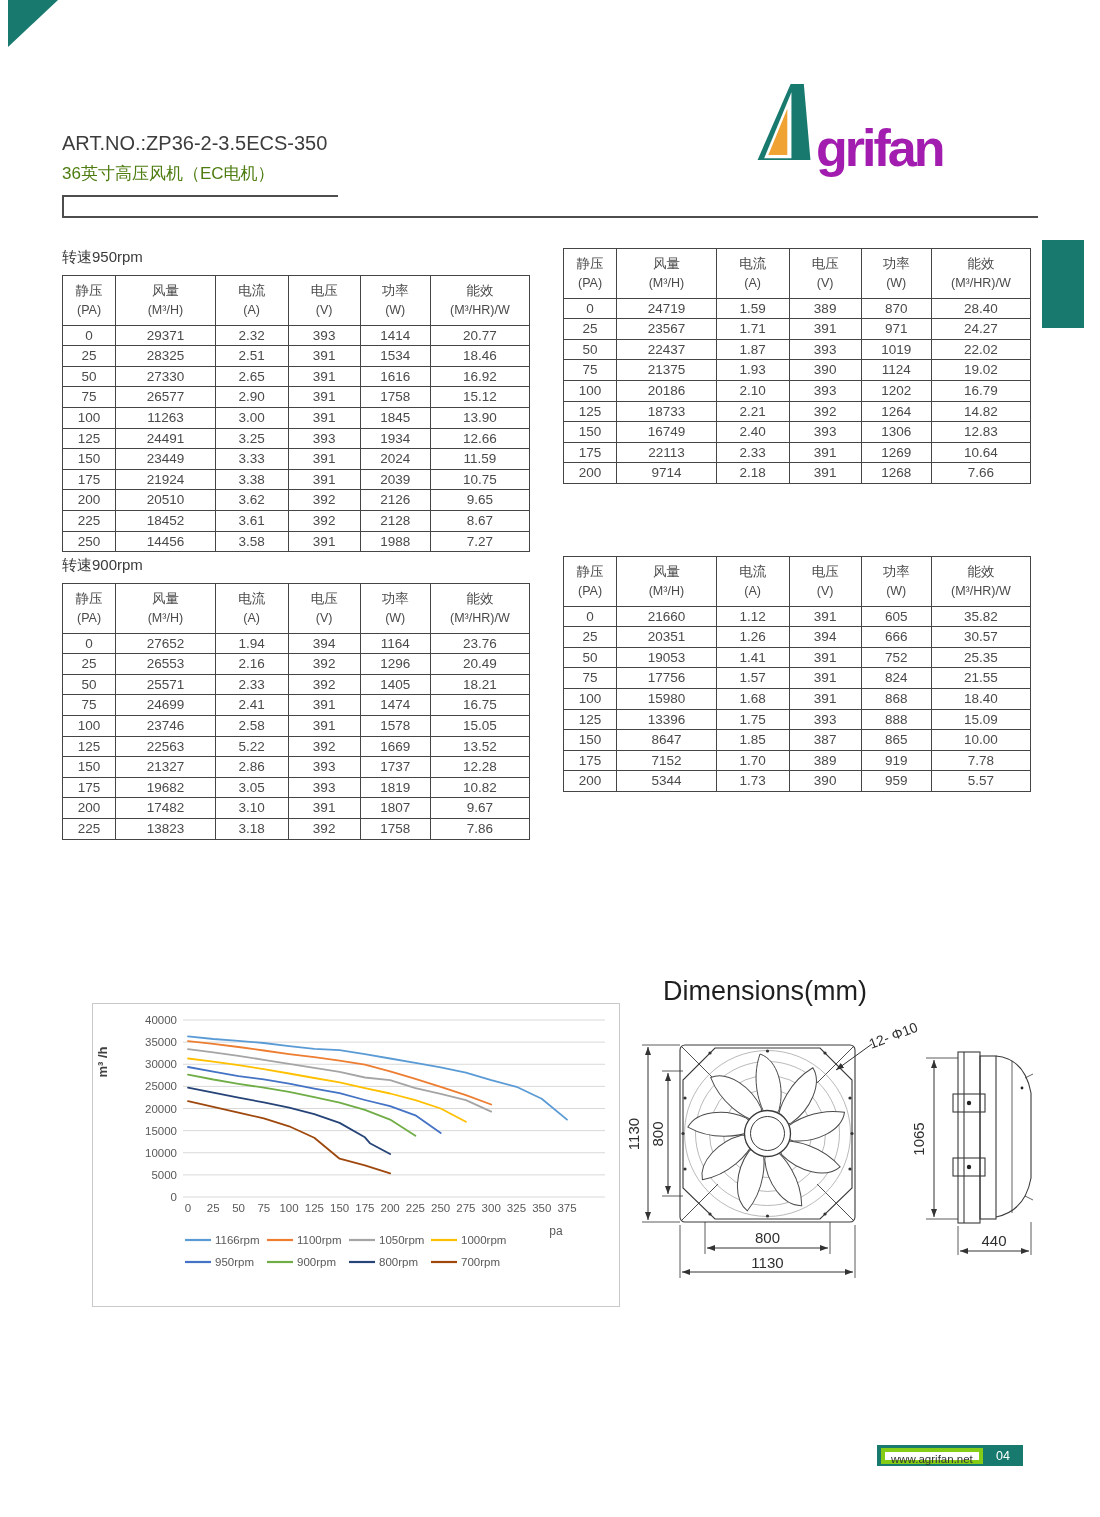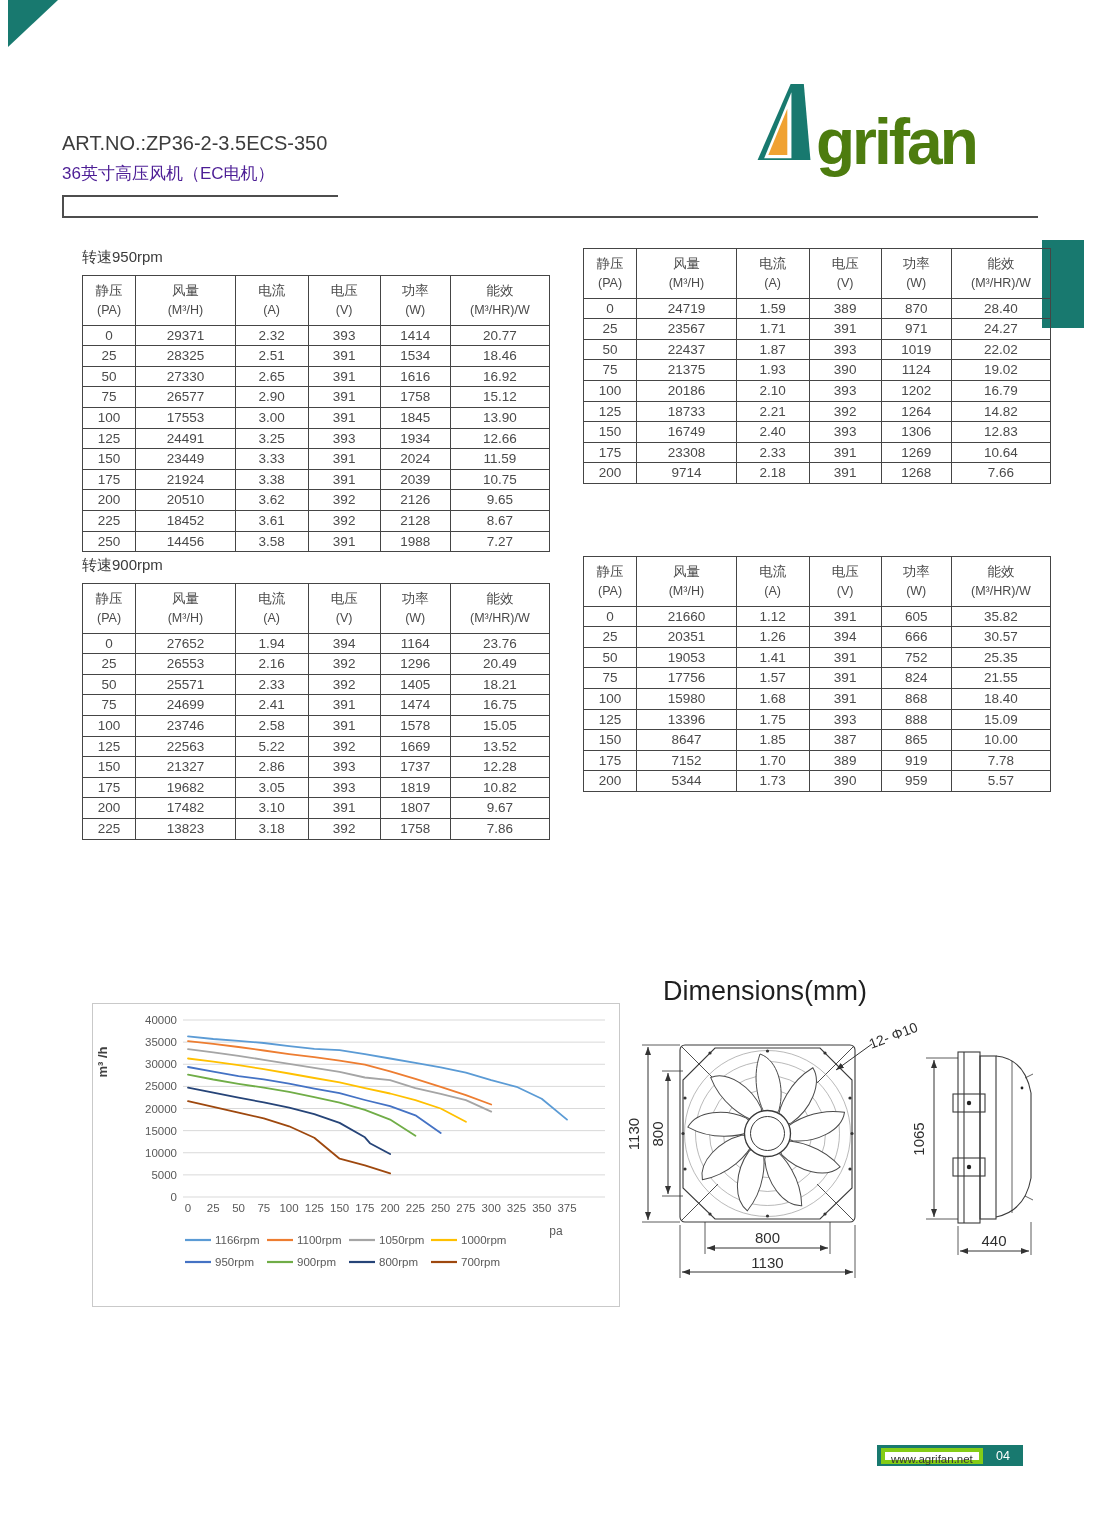--- a/index.html
+++ b/index.html
@@ -3,30 +3,30 @@
 <meta charset="utf-8">
 <style>
   html,body{margin:0;padding:0;background:#fff;}
   .page{position:relative;width:1100px;height:1517px;background:#ffffff;overflow:hidden;
         font-family:"Liberation Sans","DejaVu Sans",sans-serif;}
   .abs{position:absolute;}
   
   .corner-tri{left:8px;top:0;width:50px;height:47px;background:#18796f;
               clip-path:polygon(0 0,100% 0,0 100%);}
   .art-no{left:62px;top:132px;font-size:20px;color:#3d3d3d;}
-  .subtitle{left:62px;top:162px;font-size:17px;color:#4c1d95;}
+  .subtitle{left:62px;top:162px;font-size:17px;color:#4d7c0f;}
   .subline{left:62px;top:195px;width:276px;height:2px;background:#4d4d4d;}
   .vtick{left:62px;top:197px;width:2px;height:20px;background:#4d4d4d;}
   .hrule{left:62px;top:216px;width:976px;height:2px;background:#4d4d4d;}
   .side-tab{left:1042px;top:240px;width:42px;height:88px;background:#18796f;}
   .logo{left:752px;top:84px;display:flex;align-items:flex-end;}
   .logo svg{margin-bottom:14px;}
-  .logo-text{font-size:64px;font-weight:bold;color:#4d7c0f;letter-spacing:-3px;line-height:1;}
+  .logo-text{font-size:52px;font-weight:bold;color:#a21caf;letter-spacing:-3px;line-height:1;}
   
-  .tblock{position:absolute;width:468px;margin-left:20px;}
+  .tblock{position:absolute;width:468px;}
   .ttitle{font-size:15px;color:#3a3a3a;height:16px;margin-bottom:11px;}
   table.spec{border-collapse:collapse;width:100%;table-layout:fixed;color:#4a4a4a;}
   table.spec th,table.spec td{border:1px solid #454545;text-align:center;font-weight:normal;}
   table.spec th{font-size:13.5px;padding:5px 0 6px;line-height:1.45;}
   table.spec th .unit{font-size:12.5px;}
   table.spec td{font-size:13.5px;padding:1px 0;line-height:17.6px;}
   
   .chart-box{left:92px;top:1003px;width:528px;height:304px;border:1px solid #c9c9c9;
              box-sizing:border-box;background:#fff;}
   
@@ -122,21 +122,21 @@
             <tr>
               <td>75</td>
               <td>26577</td>
               <td>2.90</td>
               <td>391</td>
               <td>1758</td>
               <td>15.12</td>
             </tr>
             <tr>
               <td>100</td>
-              <td>17553</td>
+              <td>11263</td>
               <td>3.00</td>
               <td>391</td>
               <td>1845</td>
               <td>13.90</td>
             </tr>
             <tr>
               <td>125</td>
               <td>24491</td>
               <td>3.25</td>
               <td>393</td>
@@ -270,21 +270,21 @@
             <tr>
               <td>150</td>
               <td>16749</td>
               <td>2.40</td>
               <td>393</td>
               <td>1306</td>
               <td>12.83</td>
             </tr>
             <tr>
               <td>175</td>
-              <td>23308</td>
+              <td>22113</td>
               <td>2.33</td>
               <td>391</td>
               <td>1269</td>
               <td>10.64</td>
             </tr>
             <tr>
               <td>200</td>
               <td>9714</td>
               <td>2.18</td>
               <td>391</td>

